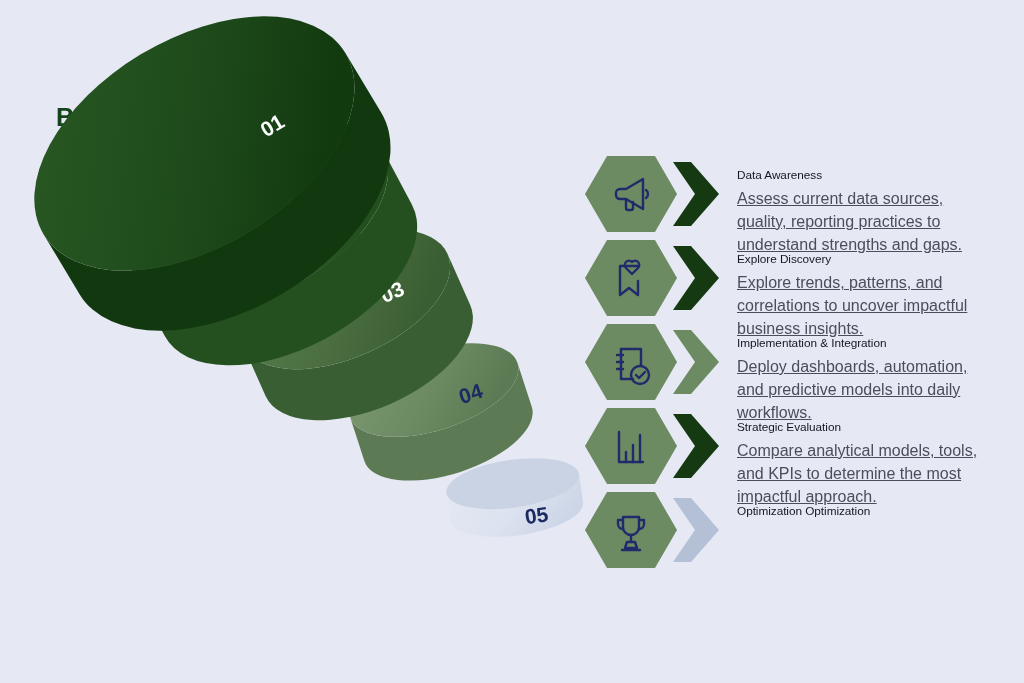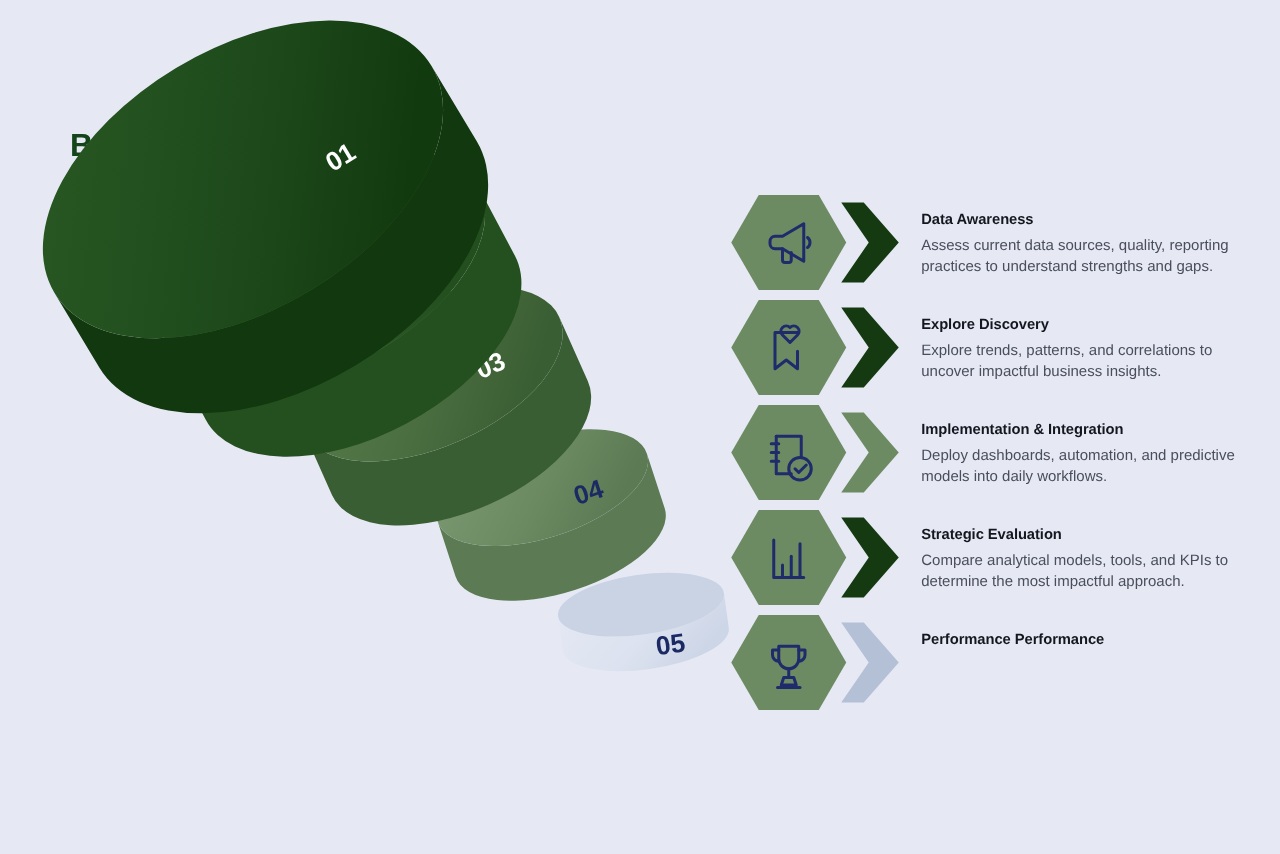--- a/index.html
+++ b/index.html
@@ -85,30 +85,31 @@
     height: 68px;
   }
   .step-text {
     position: absolute;
     left: 154px;
     top: 16px;
     width: 258px;
   }
   .step-title {
     font-size: 11.8px;
-    font-weight: bold;
+    font-weight: normal;
     color: #15171f;
     margin: 0 0 6px 0;
     letter-spacing: -0.05px;
   }
   .step-desc {
-    font-size: 12px;
+    font-size: 16px;
     line-height: 1.43;
     color: #4a4e5c;
     margin: 0;
+    text-decoration: underline;
   }
   svg { overflow: visible; }
 </style>
 </head>
 <body>
 
 <div class="canvas">
 
   <div class="heading">
     <h1 class="title">Business Analytics &amp; AI</h1>
@@ -283,18 +284,18 @@
             <path d="M39 62 h18"></path>
           </g>
         </svg>
       </div>
       <div class="arrow-wrap">
         <svg width="52" height="68" viewBox="0 0 52 68">
           <polygon points="4,2 22,2 50,34 22,66 4,66 26,34" fill="#B3C0D6"></polygon>
         </svg>
       </div>
       <div class="step-text">
-        <p class="step-title">Performance Performance</p>
+        <p class="step-title">Optimization Optimization</p>
       </div>
     </div>
 
   </div>
 </div>
 
 </body></html>

